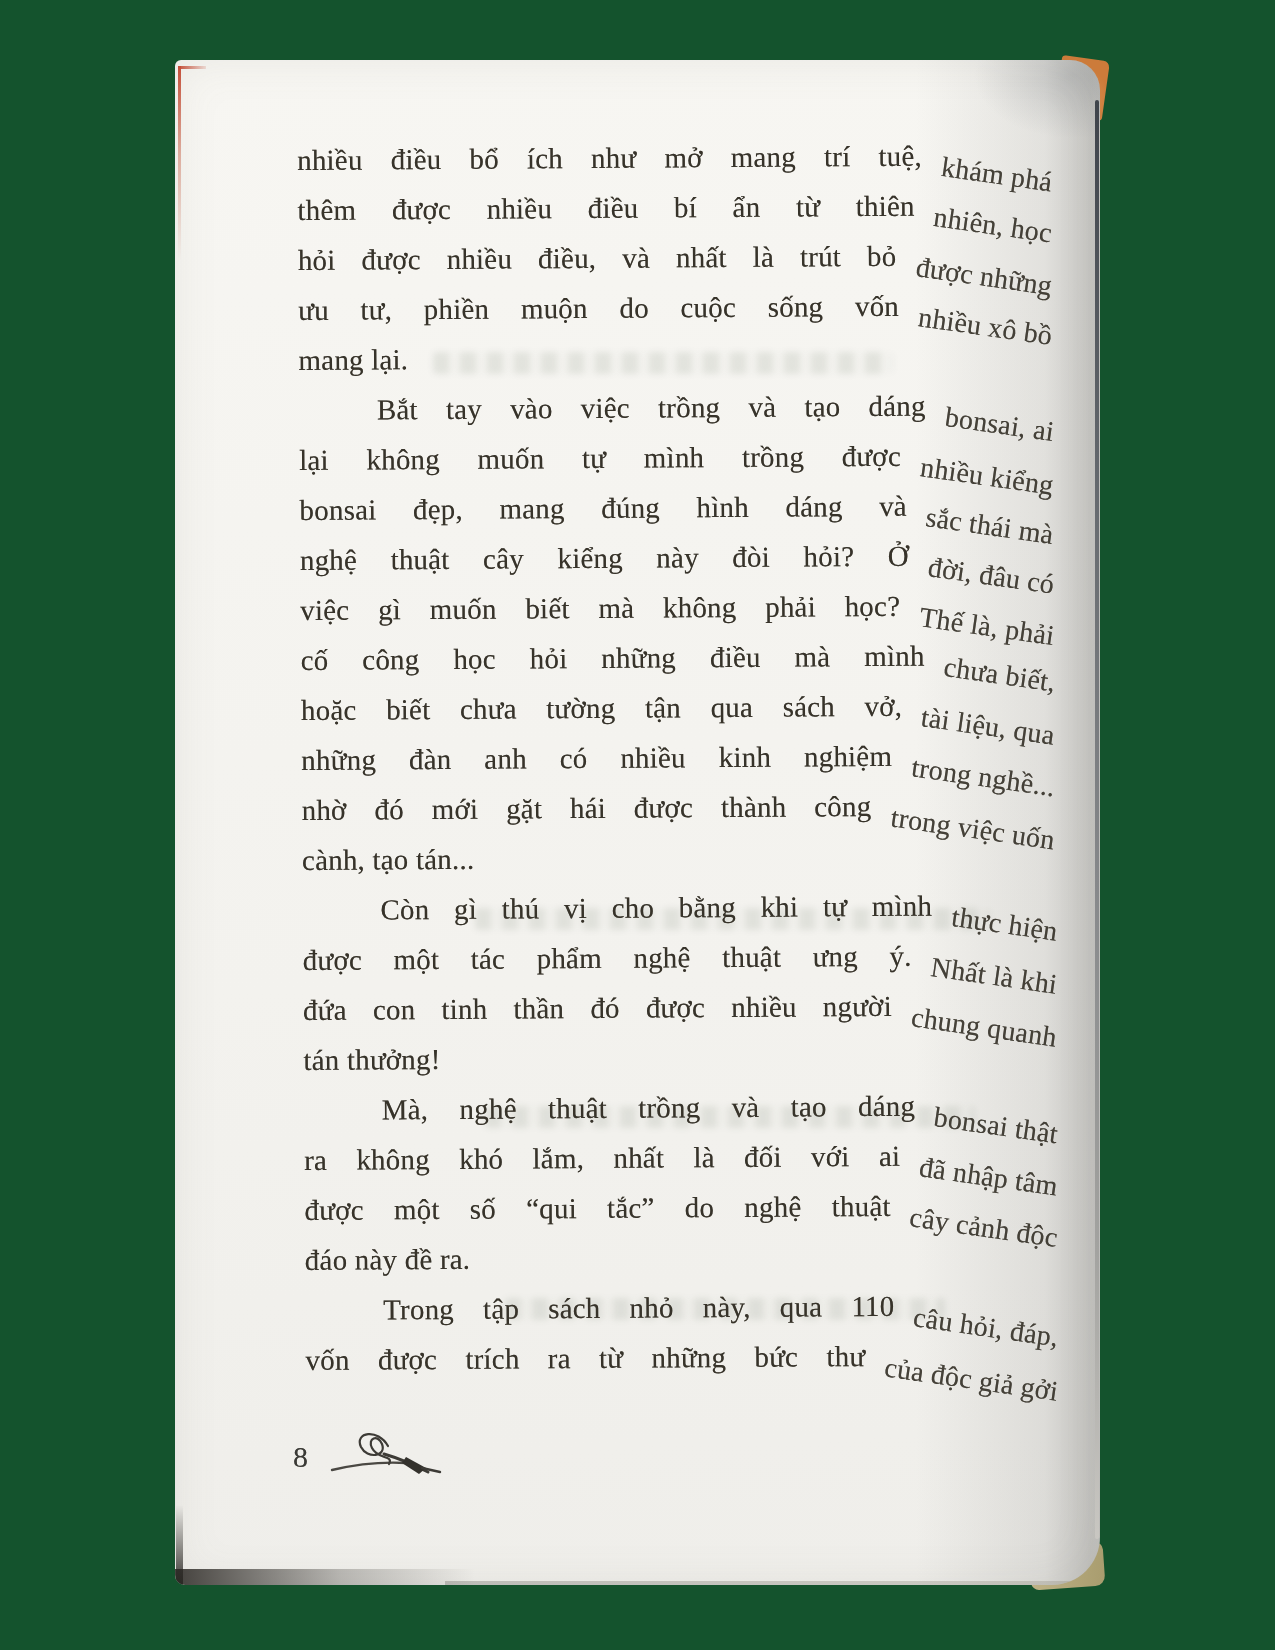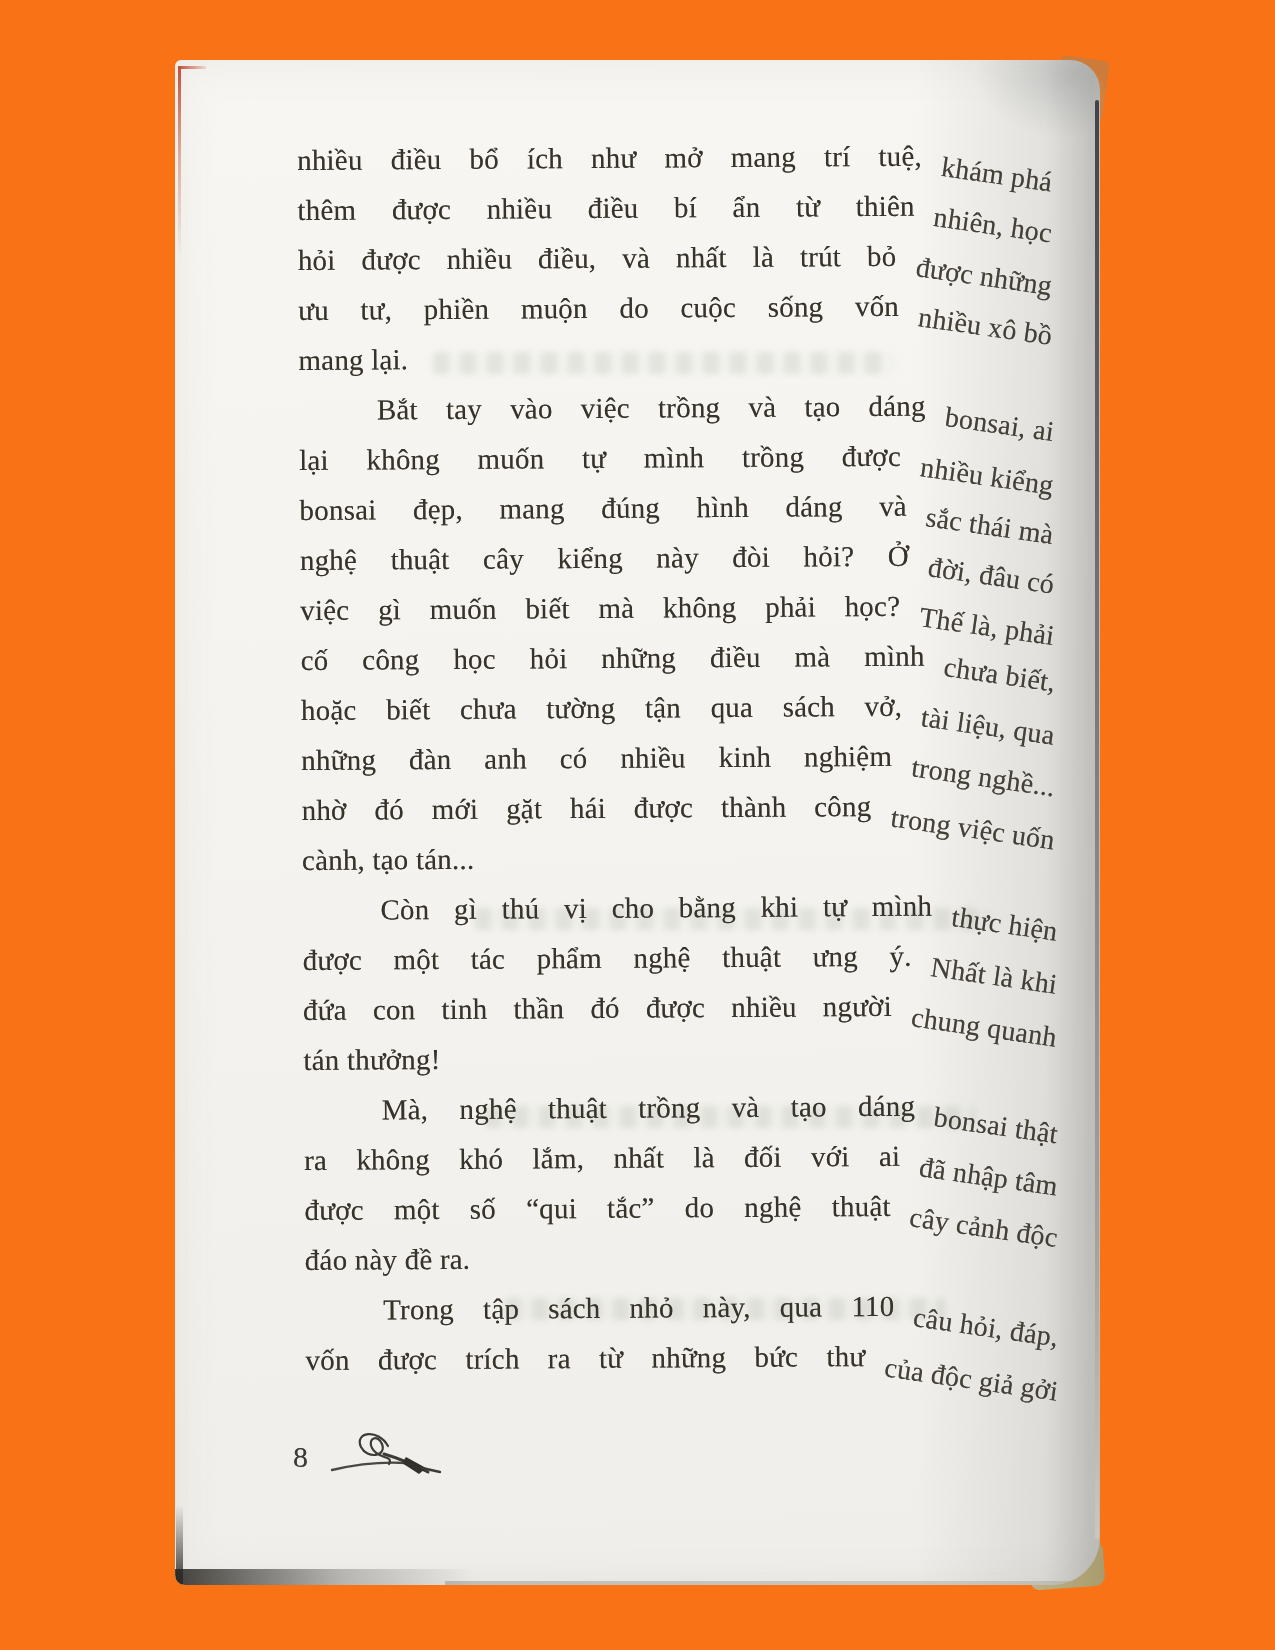--- a/index.html
+++ b/index.html
@@ -7,21 +7,21 @@
     padding: 0;
     background: #ffffff;
     width: 1275px;
     height: 1650px;
     font-family: "Liberation Serif", "DejaVu Serif", serif;
   }
   .canvas {
     position: relative;
     width: 1275px;
     height: 1650px;
-    background: #f97316;
+    background: #14532d;
     overflow: hidden;
   }
   .scan-wrap {
     position: absolute;
     left: 175px;
     top: 60px;
     width: 925px;
     height: 1525px;
   }
   

